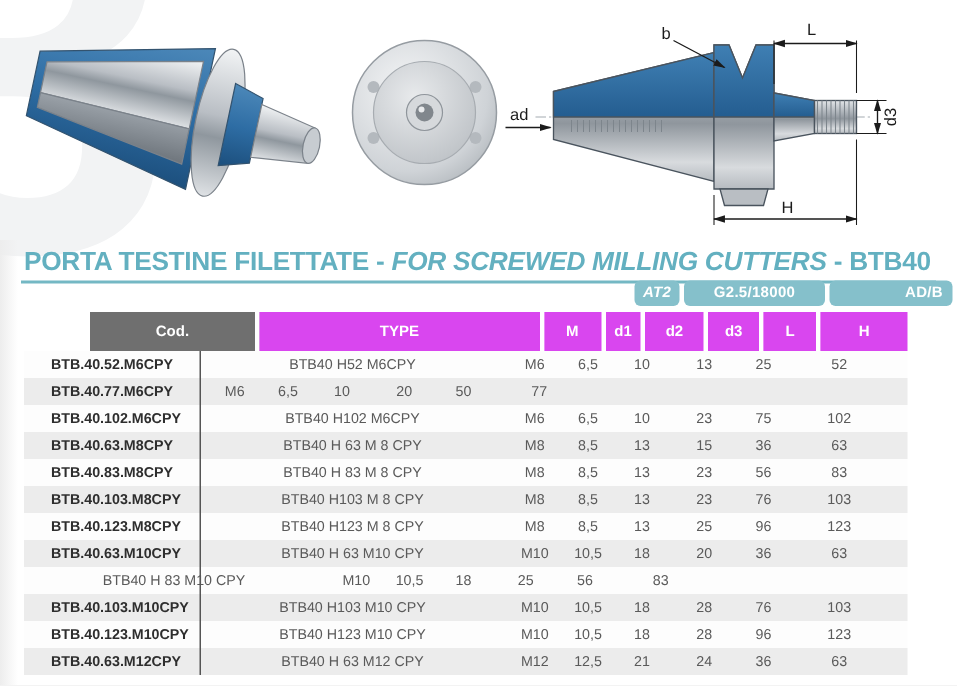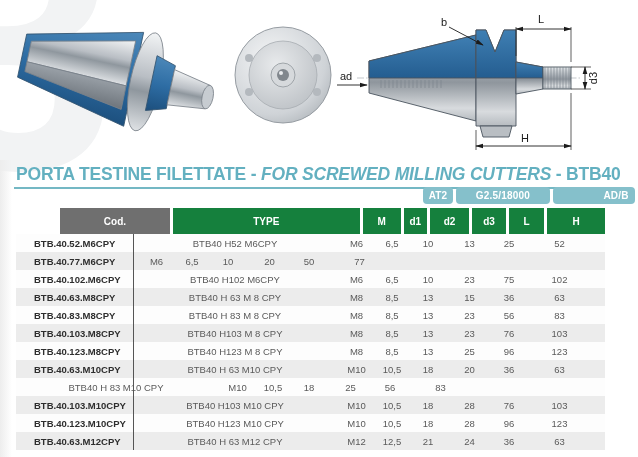--- a/index.html
+++ b/index.html
@@ -24,30 +24,30 @@
     font-size:17.5px;font-weight:bold;color:#63b0c0;letter-spacing:-0.2px;
   }
   .title .it{font-style:italic;}
   .rule{position:absolute;left:14px;top:187px;width:610px;height:2px;background:#74b8c4;z-index:1;}
 
   .badge{
     position:absolute;top:187px;height:17px;z-index:3;border-radius:4px;
     background:#85c0cb;color:#ffffff;font-size:10px;font-weight:bold;
     display:flex;align-items:center;justify-content:center;letter-spacing:0.2px;
   }
-  .badge.b0{left:423px;width:30px;}
+  .badge.b0{left:423px;width:30px;font-style:italic;}
   .badge.b1{left:456px;width:94px;}
   .badge.b2{left:553px;width:38px;padding-left:44px;}
 
   .table{position:absolute;left:16px;top:208px;width:589px;z-index:2;}
   .thead{display:flex;height:26px;}
   .th{
     box-sizing:border-box;border-right:3px solid #ffffff;
     display:flex;align-items:center;justify-content:center;
-    background:#15803d;color:#ffffff;font-size:10px;font-weight:bold;
+    background:#d946ef;color:#ffffff;font-size:10px;font-weight:bold;
   }
   .th:last-child{border-right:none;}
   .th.col-cod{background:#6f6f6f;margin-left:44px;}
   .tbody{position:relative;}
   .tbody::after{
     content:"";position:absolute;left:117px;top:0;bottom:0;width:1px;background:#555555;
   }
   .tr{display:flex;height:18px;background:#fdfdfd;}
   .tr:nth-child(even){background:#ececec;}
   .td{

